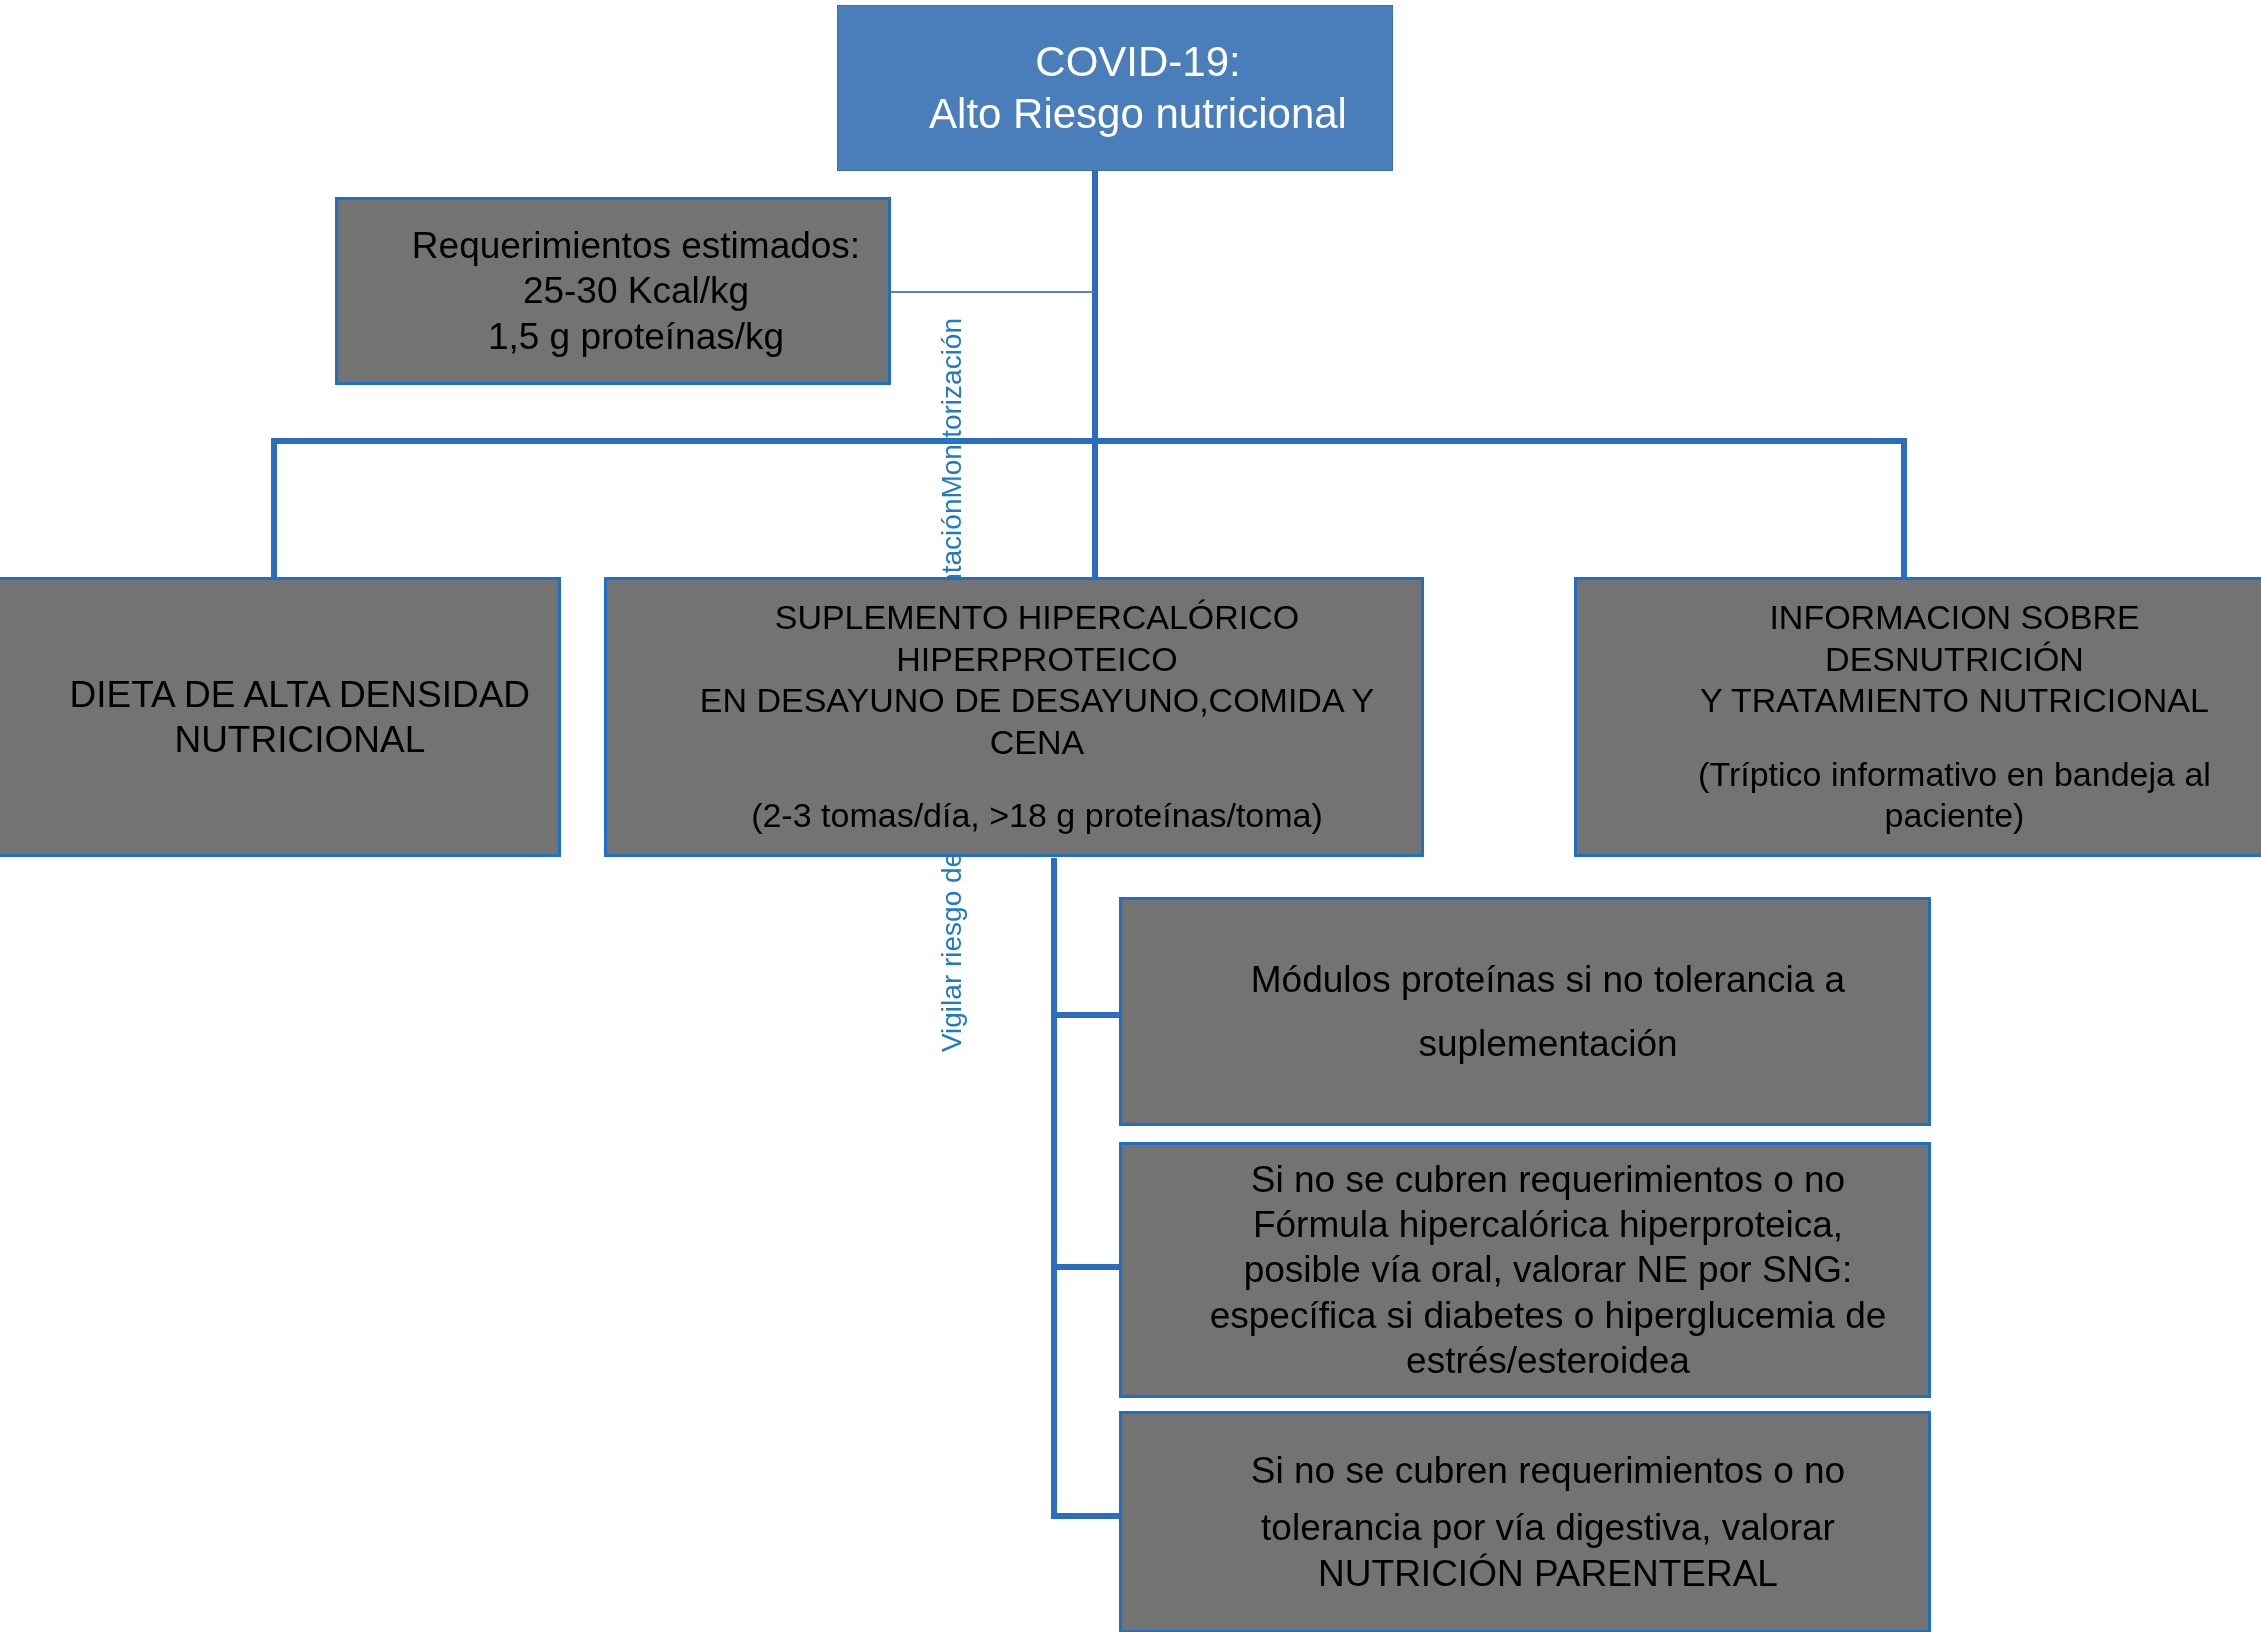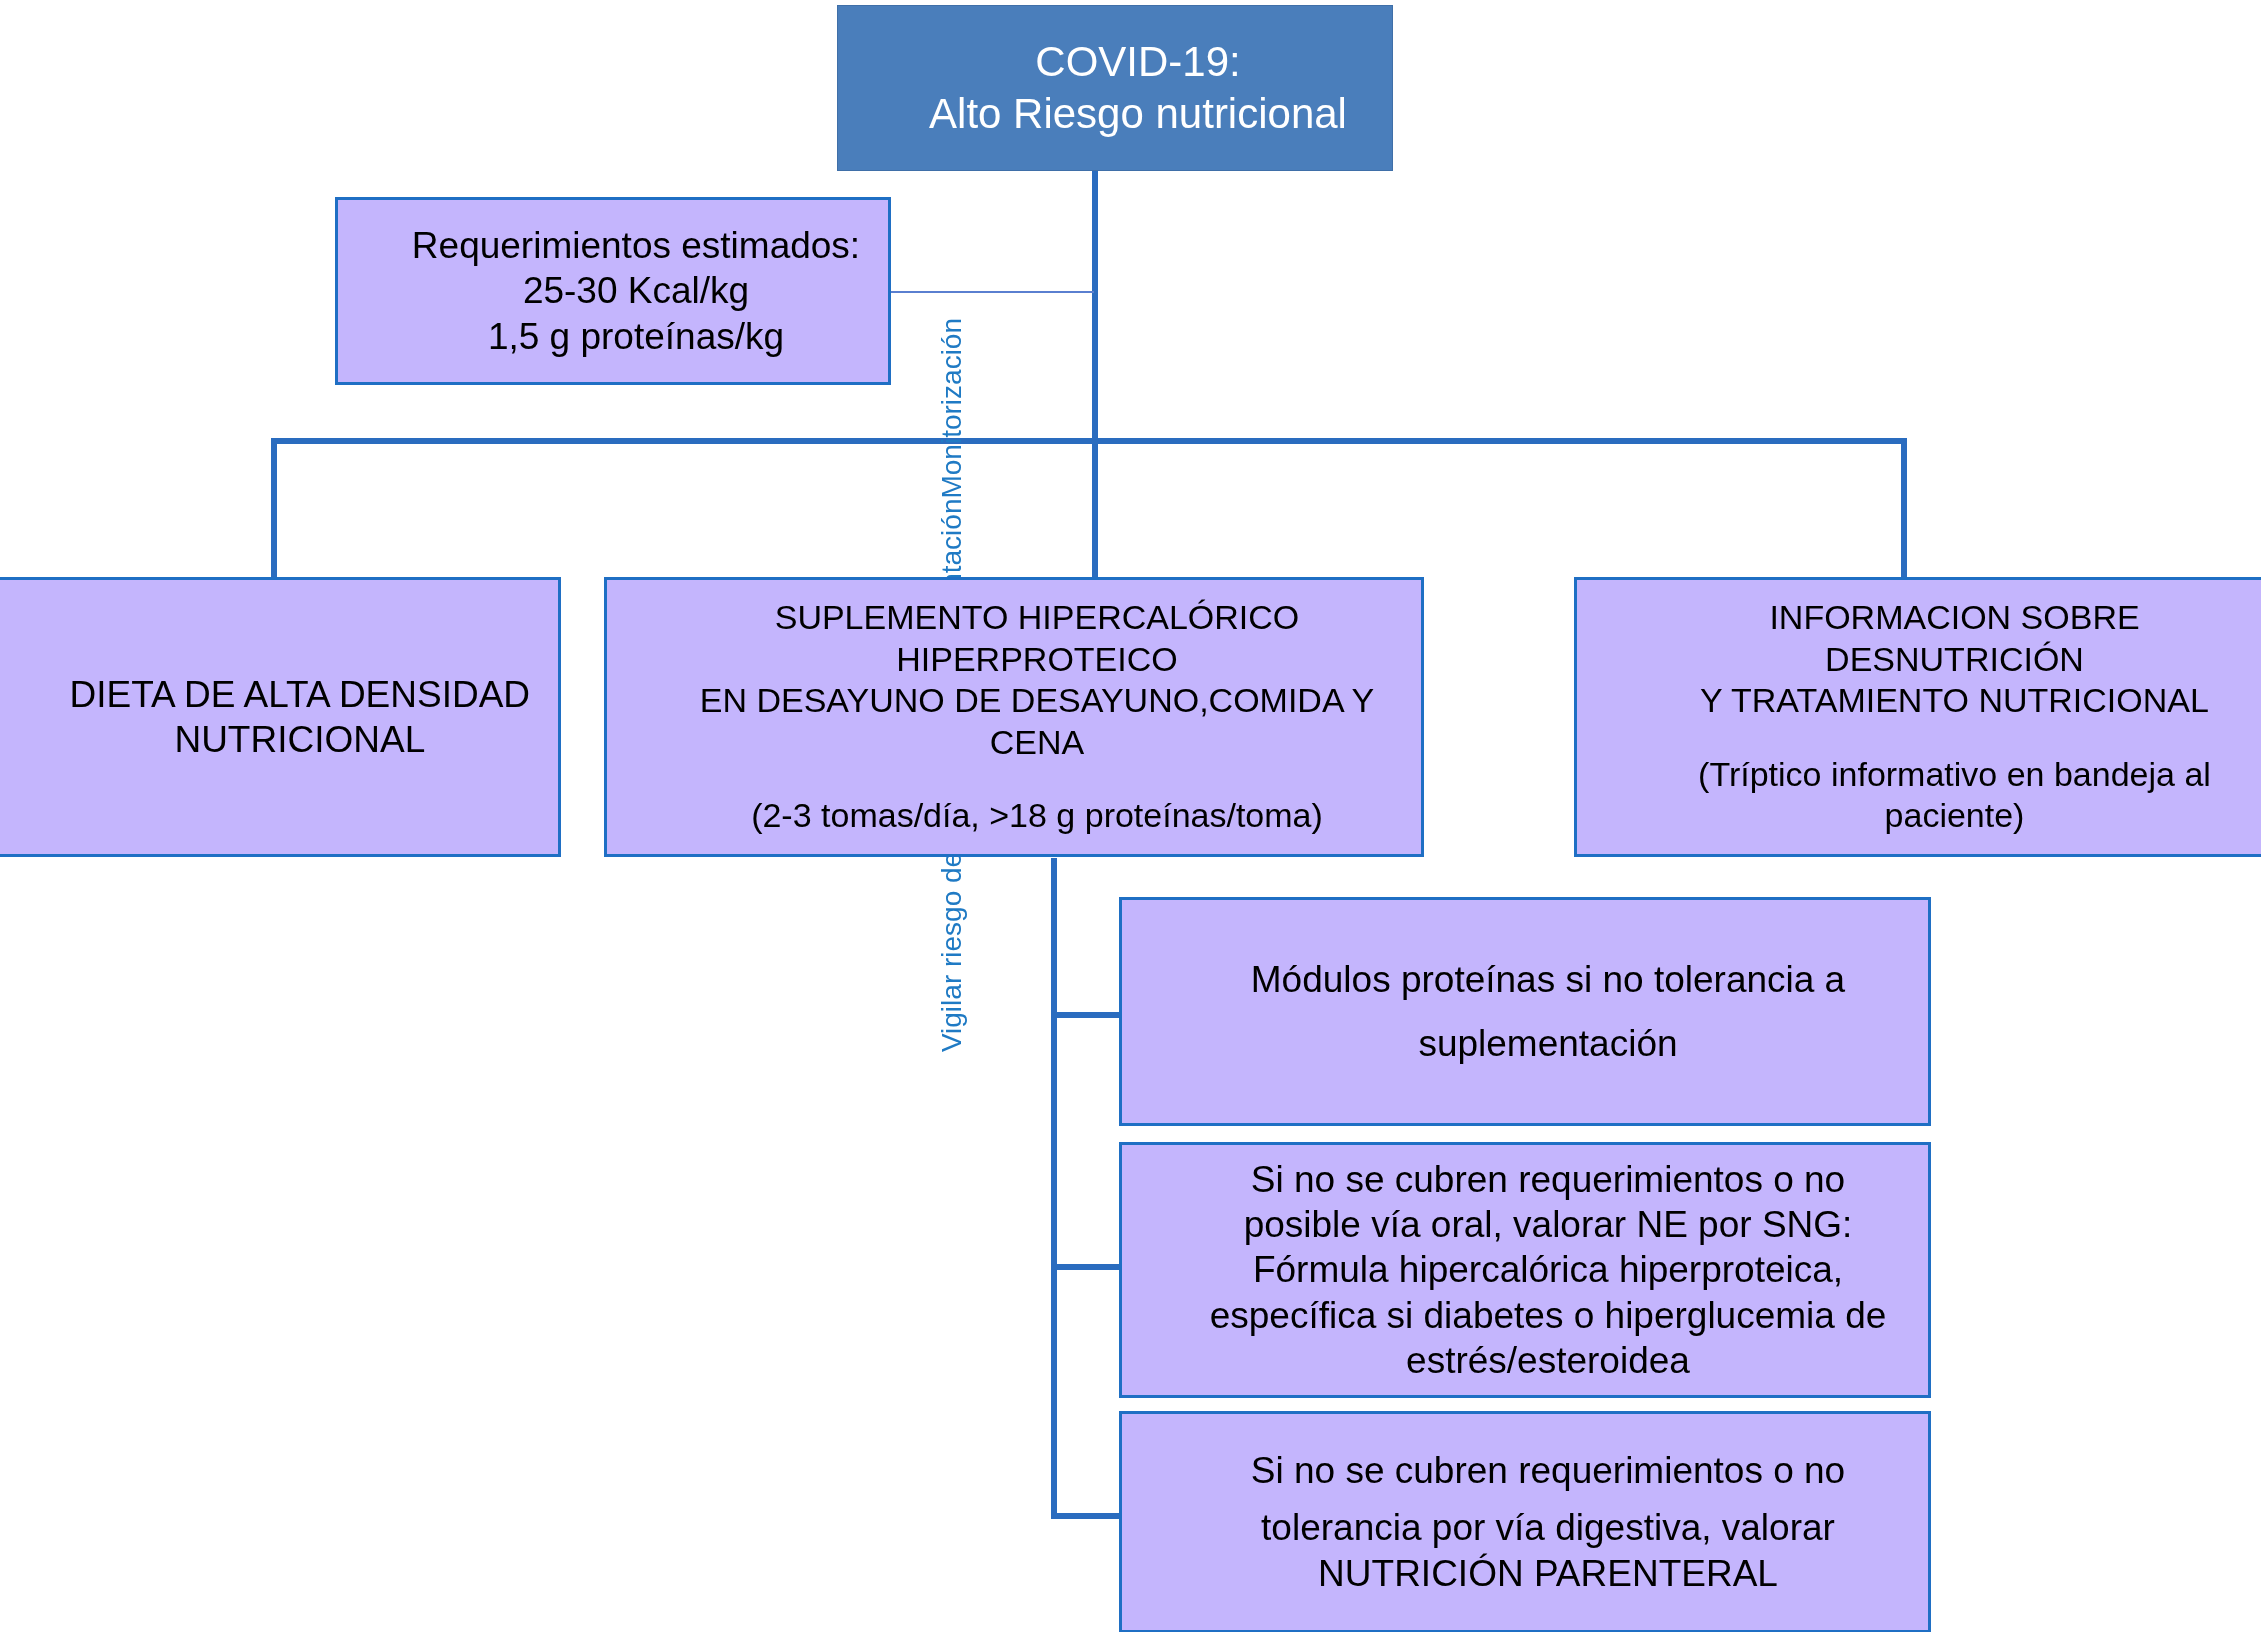--- a/index.html
+++ b/index.html
@@ -23,21 +23,21 @@
     display: flex;
     flex-direction: column;
     align-items: center;
     justify-content: center;
     text-align: center;
     color: #000000;
     line-height: 1.22;
     padding-left: 46px;
   }
   .node.light {
-    background: #c4b5fd;
+    background: #737373;
     border: 3.6px solid #1f6fc4;
   }
   .node.header {
     background: #4a7ebb;
     border: 1.8px solid #3f6fa8;
     color: #ffffff;
   }
   .node p {
     margin: 0;
     padding: 0 12.7px;
@@ -176,22 +176,22 @@
     <p style="margin-top:0">paciente)</p>
   </div>
 
   <div class="node light" id="node-sub1">
     <p>Módulos proteínas si no tolerancia a</p>
     <p style="margin-top:0">suplementación</p>
   </div>
 
   <div class="node light" id="node-sub2">
     <p>Si no se cubren requerimientos o no</p>
+    <p style="margin-top:0">Fórmula hipercalórica hiperproteica,</p>
     <p style="margin-top:0">posible vía oral, valorar NE por SNG:</p>
-    <p style="margin-top:0">Fórmula hipercalórica hiperproteica,</p>
     <p style="margin-top:0">específica si diabetes o hiperglucemia de</p>
     <p style="margin-top:0">estrés/esteroidea</p>
   </div>
 
   <div class="node light" id="node-sub3">
     <p>Si no se cubren requerimientos o no</p>
     <p style="margin-top:12px">tolerancia por vía digestiva, valorar</p>
     <p style="margin-top:0">NUTRICIÓN PARENTERAL</p>
   </div>
 

